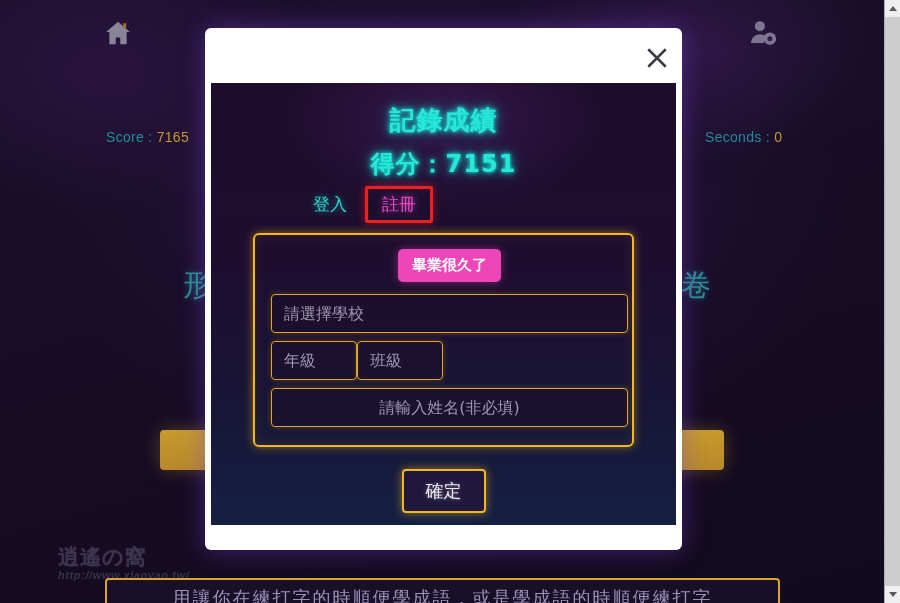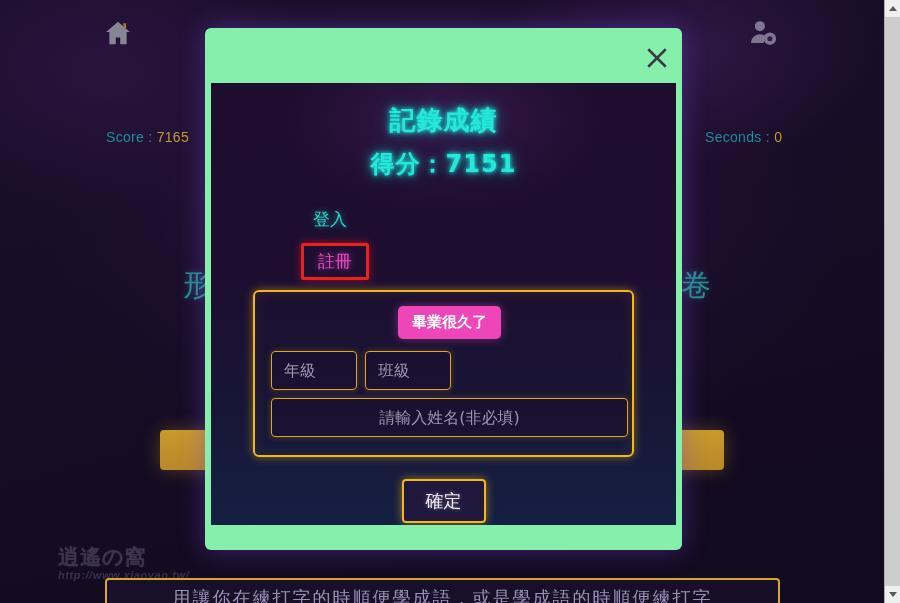--- a/index.html
+++ b/index.html
@@ -139,21 +139,21 @@
     border-right: 4px solid transparent;
   }
   #scrollbar .arrow.up i   { border-bottom: 5px solid #5a5a5a; }
   #scrollbar .arrow.down i { border-top: 5px solid #5a5a5a; }
 
   
   #modal {
     position: absolute;
     left: 205px; top: 28px;
     width: 477px; height: 522px;
-    background: #86efac;
+    background: #ffffff;
     border-radius: 6px;
     box-shadow: 0 0 26px rgba(120,70,210,0.45);
   }
   #modal-close {
     position: absolute;
     right: 10px; top: 30px;
     width: 30px; height: 30px;
     transform: translateY(-50%);
     cursor: pointer;
   }
@@ -180,24 +180,23 @@
     font-weight: bold;
     font-family: "DejaVu Sans", "Liberation Sans", sans-serif;
     text-shadow: 0 0 4px #0ff6e4, 0 0 10px rgba(20,230,215,0.75), 0 0 20px rgba(20,200,200,0.45);
   }
   #record-title { font-size: 26px; margin-top: 20px; letter-spacing: 1px; }
   #score-line   { font-size: 24px; margin-top: 10px; letter-spacing: 1px; }
 
   
   #tabs {
     position: relative;
-    display: flex; align-items: flex-start;
+    display: flex; align-items: center;
     gap: 6px;
-    margin: 22px 0 0 90px;
-    flex-direction: column;
+    margin: 6px 0 0 90px;
   }
   .tab {
     font-size: 17px;
     padding: 6px 12px;
     cursor: pointer;
     font-family: "DejaVu Sans", "Liberation Sans", sans-serif;
   }
   .tab.login {
     color: #2ad9cc;
     text-shadow: 0 0 6px rgba(30,215,205,0.7);
@@ -244,21 +243,21 @@
     border-radius: 4px;
     color: #b9b2c9;
     font-size: 16px;
     padding: 9px 12px;
     outline: none;
     margin-bottom: 8px;
     font-family: "DejaVu Sans", "Liberation Sans", sans-serif;
     box-shadow: 0 0 6px rgba(224,167,24,0.28);
   }
   .fld::placeholder { color: #9d96ad; opacity: 1; }
-  #field-row { display: flex; gap: 8px; }
+  #field-row { display: flex; }
   #field-row .fld { margin-bottom: 8px; }
   #field-grade { flex: 0 0 86px; }
   #field-class { flex: 0 0 86px; }
   #field-seat  { flex: 0 0 86px; margin-left: auto; }
   #field-name { margin-bottom: 0; text-align: center; }
 
   #confirm-button {
     display: block;
     margin: 22px auto 0 auto;
     padding: 8px 22px;
@@ -335,20 +334,21 @@
 
     <div id="tabs">
       <div class="tab login">登入</div>
       <div class="tab register">註冊</div>
     </div>
 
     <div id="register-form">
 
       <button id="graduated-badge">畢業很久了</button>
 
+      <input class="fld" id="field-school" type="text" placeholder="請選擇學校" style="">
 
       <div id="field-row">
         <input class="fld" id="field-grade" type="text" placeholder="年級" style="">
         <input class="fld" id="field-class" type="text" placeholder="班級" style="">
       </div>
 
       <input class="fld" id="field-name" type="text" placeholder="請輸入姓名(非必填)" style="">
     </div>
 
     <button id="confirm-button">確定</button>

